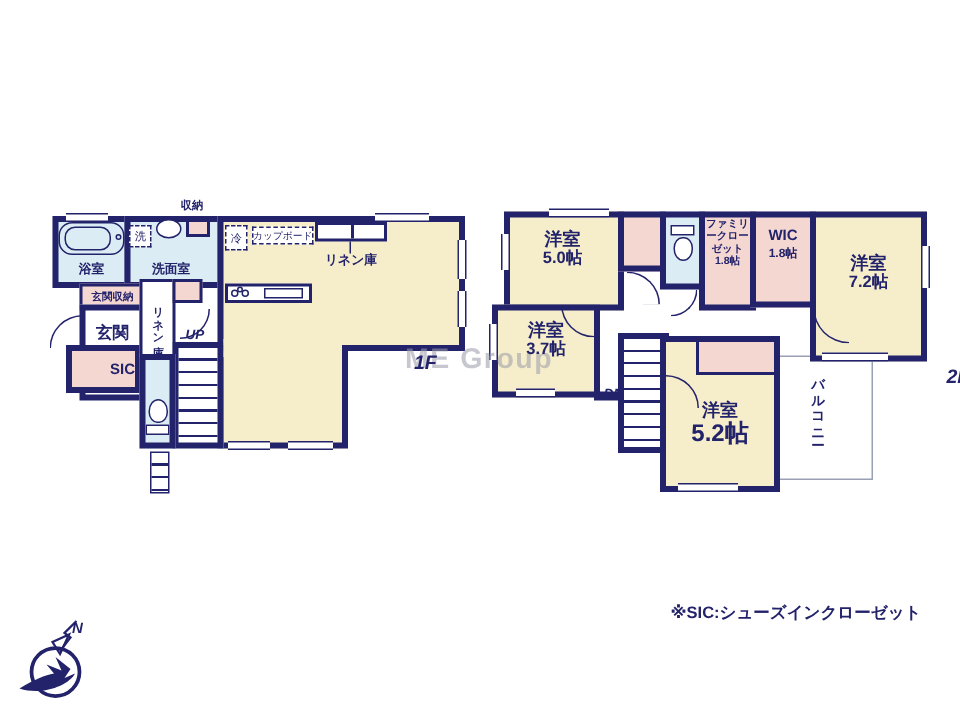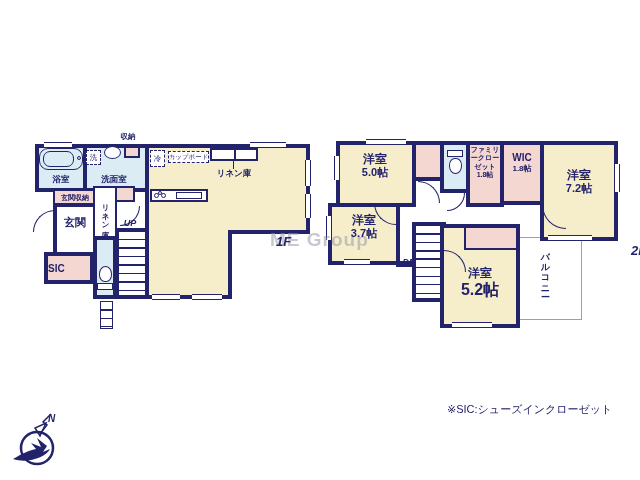--- a/index.html
+++ b/index.html
@@ -28,21 +28,21 @@
   .arc{position:absolute;box-sizing:border-box;z-index:2;}
   .arc-bl{border-left:1.2px solid var(--wall);border-bottom:1.2px solid var(--wall);border-radius:0 0 0 100%;}
   .arc-br{border-right:1.2px solid var(--wall);border-bottom:1.2px solid var(--wall);border-radius:0 0 100% 0;}
   .arc-tl{border-left:1.2px solid var(--wall);border-top:1.2px solid var(--wall);border-radius:100% 0 0 0;}
   .arc-tr{border-right:1.2px solid var(--wall);border-top:1.2px solid var(--wall);border-radius:0 100% 0 0;}
   .vtext{writing-mode:vertical-rl;}
   .fixture{position:absolute;box-sizing:border-box;z-index:4;}
   .floorlbl{position:absolute;font-style:italic;font-weight:bold;font-size:13px;color:var(--wall);z-index:8;}
   #watermark{position:absolute;left:270px;top:229px;font-size:19px;font-weight:bold;color:var(--wm);
              opacity:.55;letter-spacing:1px;z-index:6;}
-  #notes{position:absolute;left:447px;top:402px;font-size:11px;font-weight:normal;color:var(--wall);
+  #notes{position:absolute;left:447px;top:402px;font-size:11px;font-weight:bold;color:var(--wall);
          line-height:1.45;z-index:8;}
 </style>
 </head>
 <body>
 
 <div id="canvas">
 
 
   <div class="fixture stairs" style="left:100px;top:301px;width:13px;height:28px;border:1.2px solid var(--wall);"></div>
 
@@ -52,21 +52,21 @@
 
   <div class="room" style="left:145px;top:144px;width:165px;height:90px;"></div>
   <div class="room" style="left:145px;top:230px;width:87px;height:69px;"></div>
   <div class="patch" style="left:149px;top:226px;width:79px;height:12px;"></div>
 
   <div class="room thin pinkf" style="left:53px;top:189px;width:44px;height:18px;display:flex;align-items:center;justify-content:center;">
     <span style="font-size:7px;font-weight:bold;white-space:nowrap;">玄関収納</span>
   </div>
   <div class="room whitef" style="left:53px;top:203px;width:44px;height:64px;"></div>
   <div class="lbl" style="left:57px;top:216px;width:36px;font-size:11px;">玄関</div>
-  <div class="room pinkf" style="left:44px;top:252px;width:50px;height:32px;display:flex;align-items:center;justify-content:flex-start;">
+  <div class="room pinkf" style="left:44px;top:230px;width:50px;height:32px;display:flex;align-items:center;justify-content:flex-end;">
     <span style="font-size:10px;font-weight:bold;z-index:7;">SIC</span>
   </div>
 
   <div class="room thin whitef" style="left:93px;top:186px;width:24px;height:52px;display:flex;align-items:center;justify-content:center;">
     <span class="vtext" style="font-size:7.5px;font-weight:bold;">リネン庫</span>
   </div>
   <div class="room thin pinkf" style="left:115px;top:186px;width:20px;height:16px;"></div>
   <div class="room stairs" style="left:115px;top:228px;width:34px;height:71px;"></div>
   <div class="lbl" style="left:113px;top:218px;width:34px;font-size:9px;font-style:italic;">UP</div>
   <div class="room wetf" style="left:93px;top:236px;width:24px;height:63px;"></div>

